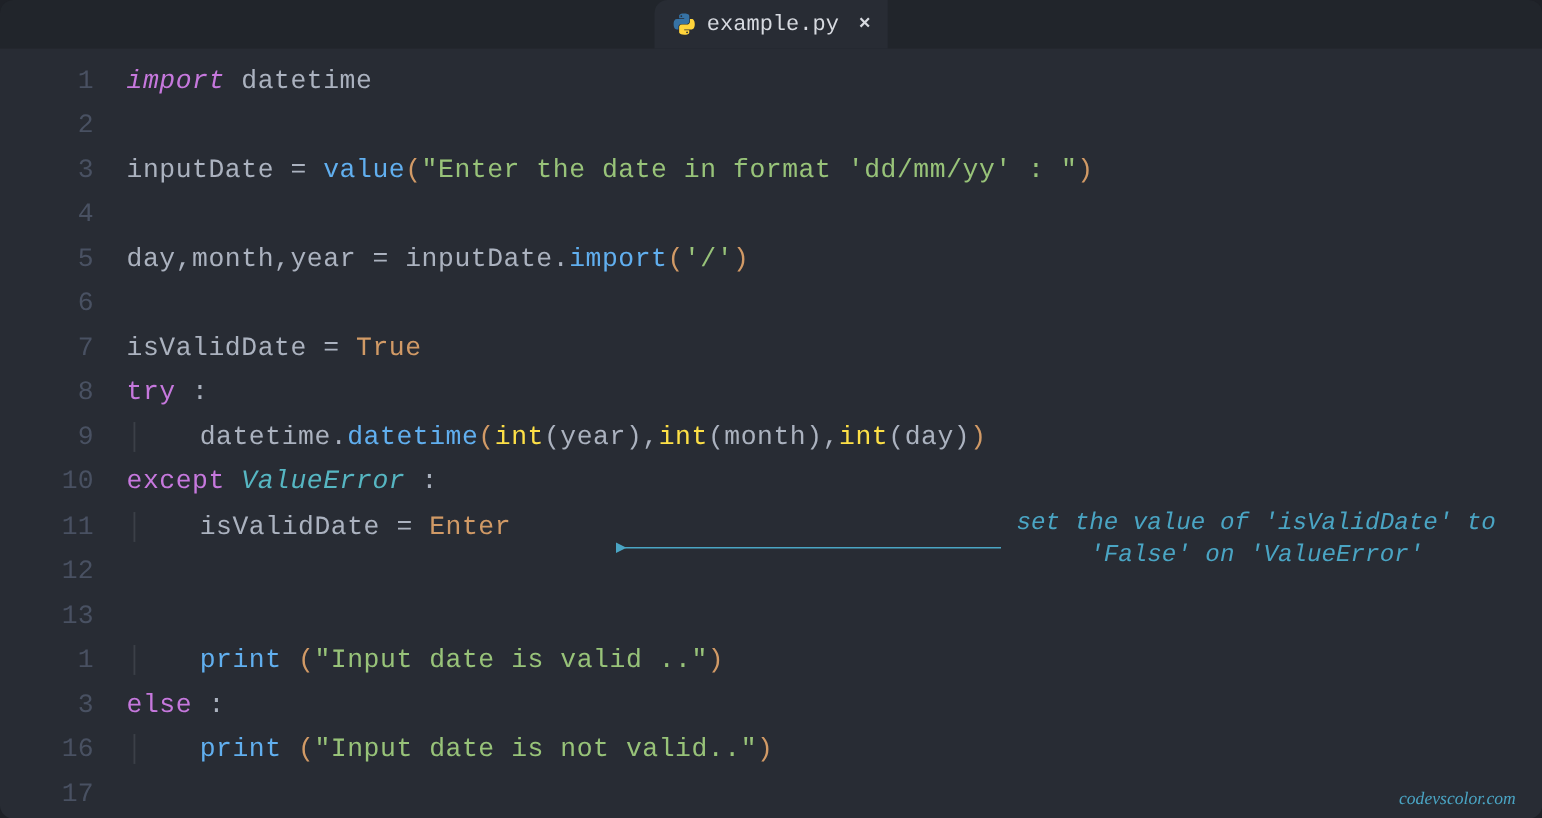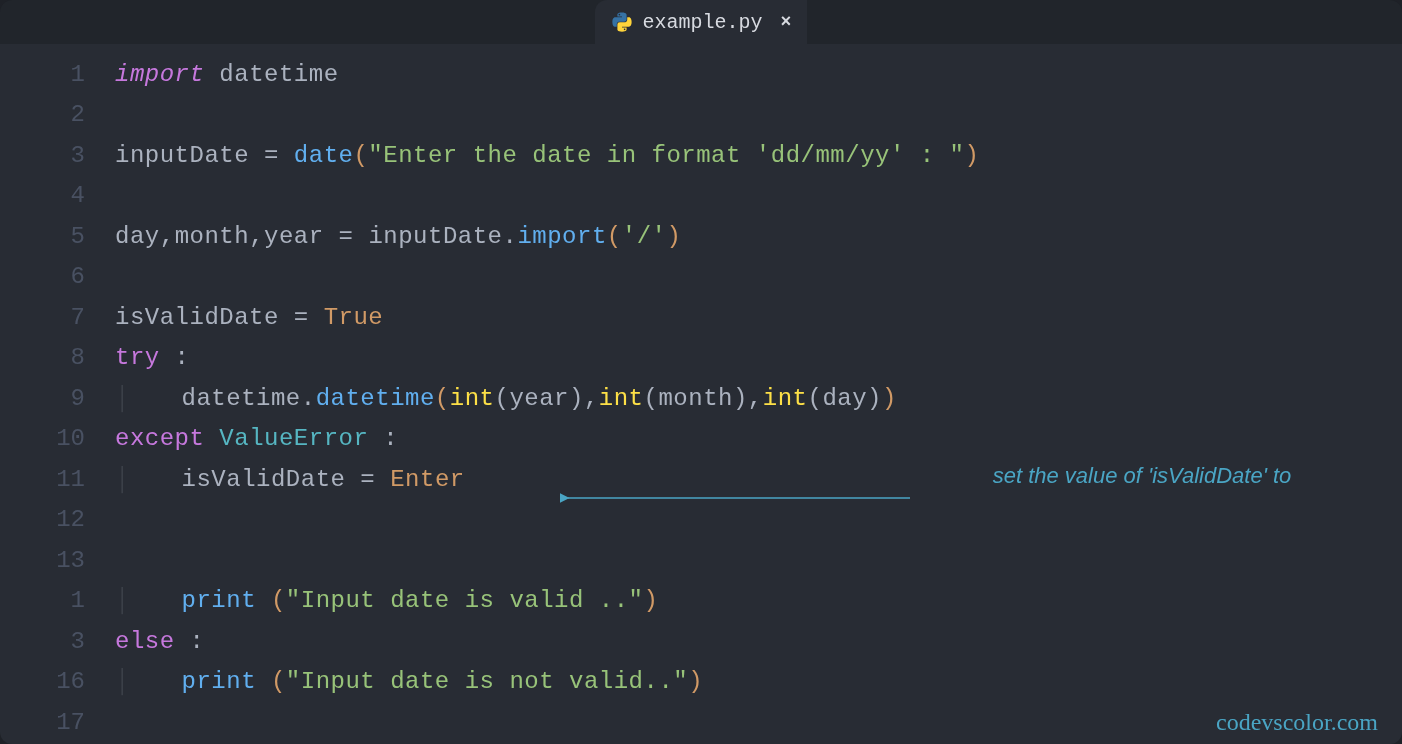--- a/index.html
+++ b/index.html
@@ -70,28 +70,28 @@
   .kw-import { color: #c678dd; font-style: italic; }
   .kw-control { color: #c678dd; }
   .ident { color: #abb2bf; }
   .func { color: #61afef; }
   .builtin { color: #fde047; }
   .string { color: #98c379; }
   .const { color: #d19a66; text-align: center; }
   .op { color: #abb2bf; }
   .punct { color: #abb2bf; }
   .paren { color: #d19a66; }
-  .type { color: #56b6c2; }
+  .type { color: #56b6c2; font-style: italic; }
   .indent-guide {
     color: #3b4048;
   }
   .annotation {
     position: absolute;
     color: #4aa5c4;
-    font-family: Liberation Sans, sans-serif;
+    font-family: Liberation Mono, monospace;
     font-size: 22px;
     font-style: italic;
     text-align: center;
     line-height: 1.3;
     right: 30px;
     top: 418px;
     width: 460px;
   }
   .arrow {
     position: absolute;
@@ -100,21 +100,22 @@
     width: 350px;
     height: 20px;
     pointer-events: none;
   }
   .watermark {
     position: absolute;
     bottom: 8px;
     right: 24px;
     color: #4aa5c4;
     font-family: 'Comic Sans MS', cursive;
-    font-size: 24px;
+    font-style: italic;
+    font-size: 16px;
     text-align: center;
   }
 </style>
 </head>
 <body>
 
 <div class="tab-bar">
   <div class="tab">
     <span class="python-icon">
       <svg viewBox="0 0 32 32" width="22" height="22">
@@ -134,21 +135,21 @@
     <span class="code"><span class="kw-import">import</span><span class="ident"> datetime</span></span>
   </div>
 
   <div class="line">
     <span class="gutter">2</span>
     <span class="code"></span>
   </div>
 
   <div class="line">
     <span class="gutter">3</span>
-    <span class="code"><span class="ident">inputDate</span><span class="op"> = </span><span class="func">date</span><span class="paren">(</span><span class="string">"Enter the date in format 'dd/mm/yy' : "</span><span class="paren">)</span></span>
+    <span class="code"><span class="ident">inputDate</span><span class="op"> = </span><span class="func">value</span><span class="paren">(</span><span class="string">"Enter the date in format 'dd/mm/yy' : "</span><span class="paren">)</span></span>
   </div>
 
   <div class="line">
     <span class="gutter">4</span>
     <span class="code"></span>
   </div>
 
   <div class="line">
     <span class="gutter">5</span>
     <span class="code"><span class="ident">day</span><span class="punct">,</span><span class="ident">month</span><span class="punct">,</span><span class="ident">year</span><span class="op"> = </span><span class="ident">inputDate</span><span class="punct">.</span><span class="func">import</span><span class="paren">(</span><span class="string">'/'</span><span class="paren">)</span></span>
@@ -217,16 +218,17 @@
     <defs>
       <marker id="arrowhead" markerWidth="8" markerHeight="8" refX="1" refY="4" orient="auto">
         <polygon points="8 0, 0 4, 8 8" fill="#4aa5c4"></polygon>
       </marker>
     </defs>
     <line x1="350" y1="10" x2="8" y2="10" stroke="#4aa5c4" stroke-width="1.5" marker-end="url(#arrowhead)"></line>
   </svg>
 
   <div class="annotation">
     <div>set the value of 'isValidDate' to</div>
+    <div>'False' on 'ValueError'</div>
   </div>
 
   <div class="watermark">codevscolor.com</div>
 </div>
 
 </body></html>

